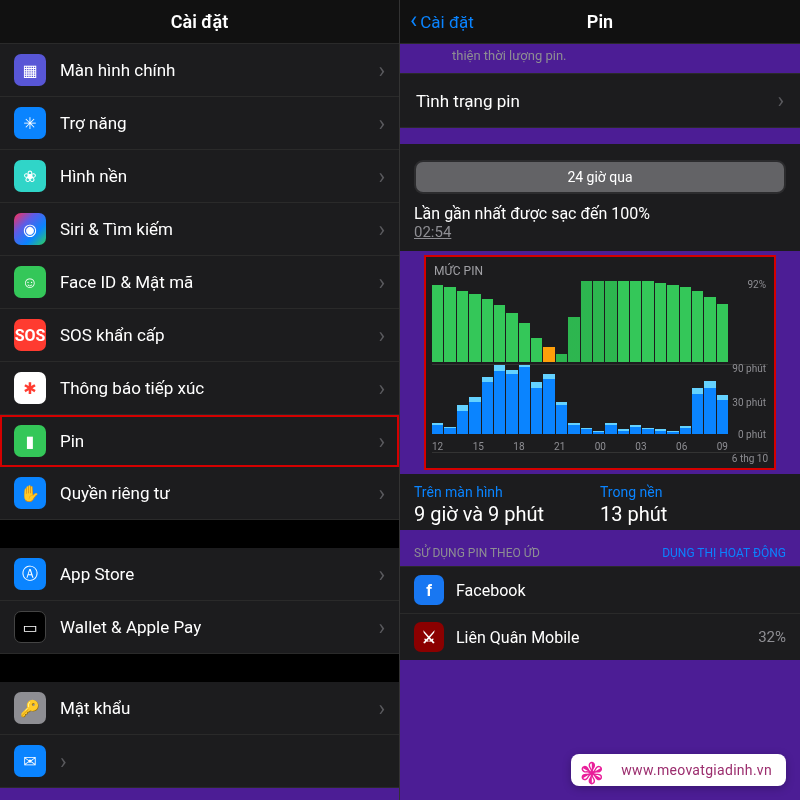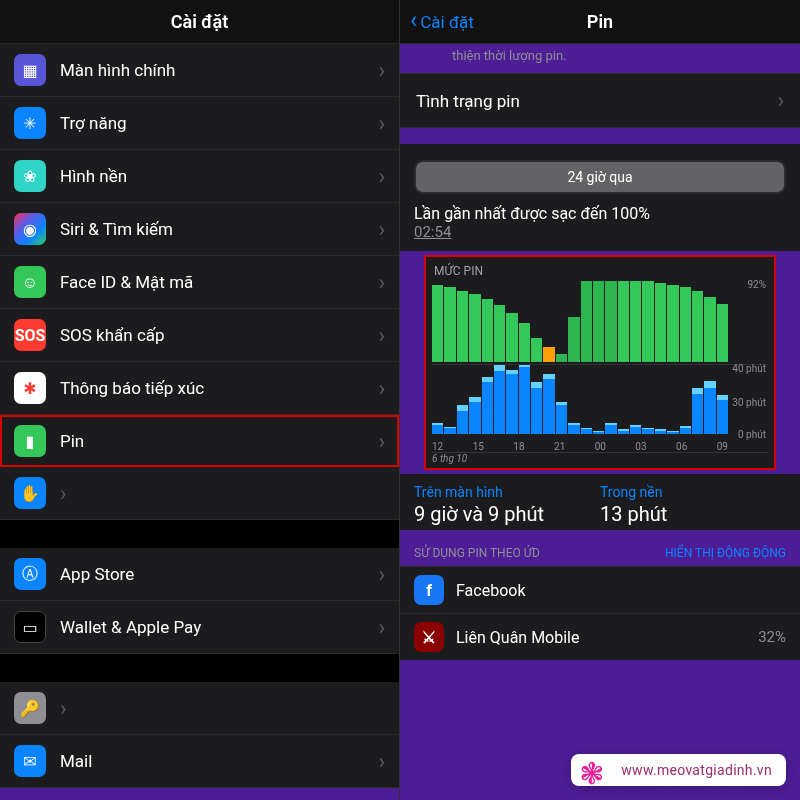--- a/index.html
+++ b/index.html
@@ -49,21 +49,21 @@
 
   .charts { border:2px solid #d40000; margin: 4px 24px; background:#1c1c1e; padding:4px 6px 2px;}
   .chart-label { font-size:12px; color:#a0a0a5; padding:3px 2px;}
   .chart-box { position:relative; height:84px; display:flex; align-items:flex-end; gap:1px; padding-right:40px; padding-bottom:2px; border-bottom:1px solid #333;}
   .chart-box.activity { height:88px; padding-bottom:18px;}
   .ytick { position:absolute; right:2px; font-size:10px; color:#8e8e93;}
   .bar { flex:1; background:#34c759; position:relative;}
   .bar-act { flex:1; background:#0a84ff; position:relative;}
   .bar-act .screen-off { position:absolute;left:0;right:0;top:0;background:#64d2ff;}
   .xaxis { display:flex; font-size:10px; color:#8e8e93; justify-content:space-between; padding:0 40px 0 0; margin-top:-15px;text-align:right;}
-  .xdate { text-align:left; font-size:10px; color:#8e8e93; padding-bottom:2px;font-style:italic;}
+  .xdate { text-align:right; font-size:10px; color:#8e8e93; padding-bottom:2px;}
 
   .usage-row { display:flex; padding:10px 14px 4px; background:#1c1c1e;}
   .usage-col { flex:1;}
   .usage-col .ul { color:#0a84ff; font-size:14px;}
   .usage-col .uv { font-size:20px; color:#fff; margin-top:2px;}
   .section-head { display:flex; justify-content:space-between; padding:16px 14px 6px; font-size:12px;}
   .section-head .sh-l{ color:#8e8e93;}
   .section-head .sh-r{ color:#0a84ff;}
   .app-row { display:flex; align-items:center; gap:12px; padding:8px 14px; background:#1c1c1e; border-top:1px solid #2a2a2a;}
   .app-row .aicon{ width:30px;height:30px;border-radius:7px;display:flex;align-items:center;justify-content:center;font-weight:700;}
@@ -118,45 +118,46 @@
           <div class="label">Thông báo tiếp xúc</div>
           <div class="chev-r">›</div>
         </div>
         <div class="row highlight-row">
           <div class="icon i-bat">▮</div>
           <div class="label">Pin</div>
           <div class="chev-r">›</div>
         </div>
         <div class="row">
           <div class="icon i-priv">✋</div>
+          <div class="label">Quyền riêng tư</div>
           <div class="chev-r">›</div>
         </div>
       </div>
     <div class="gap"></div>
     <div class="list" id="left-list-2">
         <div class="row">
           <div class="icon i-app">Ⓐ</div>
           <div class="label">App Store</div>
           <div class="chev-r">›</div>
         </div>
         <div class="row">
           <div class="icon i-wlt">▭</div>
           <div class="label">Wallet &amp; Apple Pay</div>
           <div class="chev-r">›</div>
         </div>
       </div>
     <div class="gap"></div>
     <div class="list" id="left-list-3">
         <div class="row">
           <div class="icon i-pwd">🔑</div>
+          <div class="label">Mật khẩu</div>
           <div class="chev-r">›</div>
         </div>
         <div class="row">
           <div class="icon i-mail">✉</div>
-          <div class="label">Mail</div>
           <div class="chev-r">›</div>
         </div>
       </div>
   </div>
 
   <div class="panel">
     <div class="header">
       <div class="back-btn">
         <span class="chev">‹</span>
         <span>Cài đặt</span>
@@ -202,21 +203,21 @@
           <div class="bar" style="height: 100%;"></div>
           <div class="bar" style="height: 98%;"></div>
           <div class="bar" style="height: 95%;"></div>
           <div class="bar" style="height: 92%;"></div>
           <div class="bar" style="height: 88%;"></div>
           <div class="bar" style="height: 80%;"></div>
           <div class="bar" style="height: 72%;"></div>
         </div>
 
       <div class="chart-box activity" id="activity-chart">
-        <span class="ytick" style="top:-2px">40 phút</span>
+        <span class="ytick" style="top:-2px">90 phút</span>
         <span class="ytick" style="top:32px">30 phút</span>
         <span class="ytick" style="top:64px">0 phút</span>
         <div class="xaxis" id="xaxis" style="position:absolute;left:0;right:0;bottom:0;">
             <span>12</span>
             <span>15</span>
             <span>18</span>
             <span>21</span>
             <span>00</span>
             <span>03</span>
             <span>06</span>
@@ -304,21 +305,21 @@
         <div class="uv">9 giờ và 9 phút</div>
       </div>
       <div class="usage-col">
         <div class="ul">Trong nền</div>
         <div class="uv">13 phút</div>
       </div>
     </div>
 
     <div class="section-head">
       <span class="sh-l">SỬ DỤNG PIN THEO ỨD</span>
-      <span class="sh-r">HIỂN THỊ ĐỘNG ĐỘNG</span>
+      <span class="sh-r">DỤNG THỊ HOẠT ĐỘNG</span>
     </div>
     <div id="app-list">
         <div class="app-row">
           <div class="aicon" style="background:#1877f2;color:#fff">f</div>
           <div class="aname">Facebook</div>
           <div class="apct"></div>
         </div>
         <div class="app-row">
           <div class="aicon" style="background:#8b0000;color:#fff">⚔</div>
           <div class="aname">Liên Quân Mobile</div>

